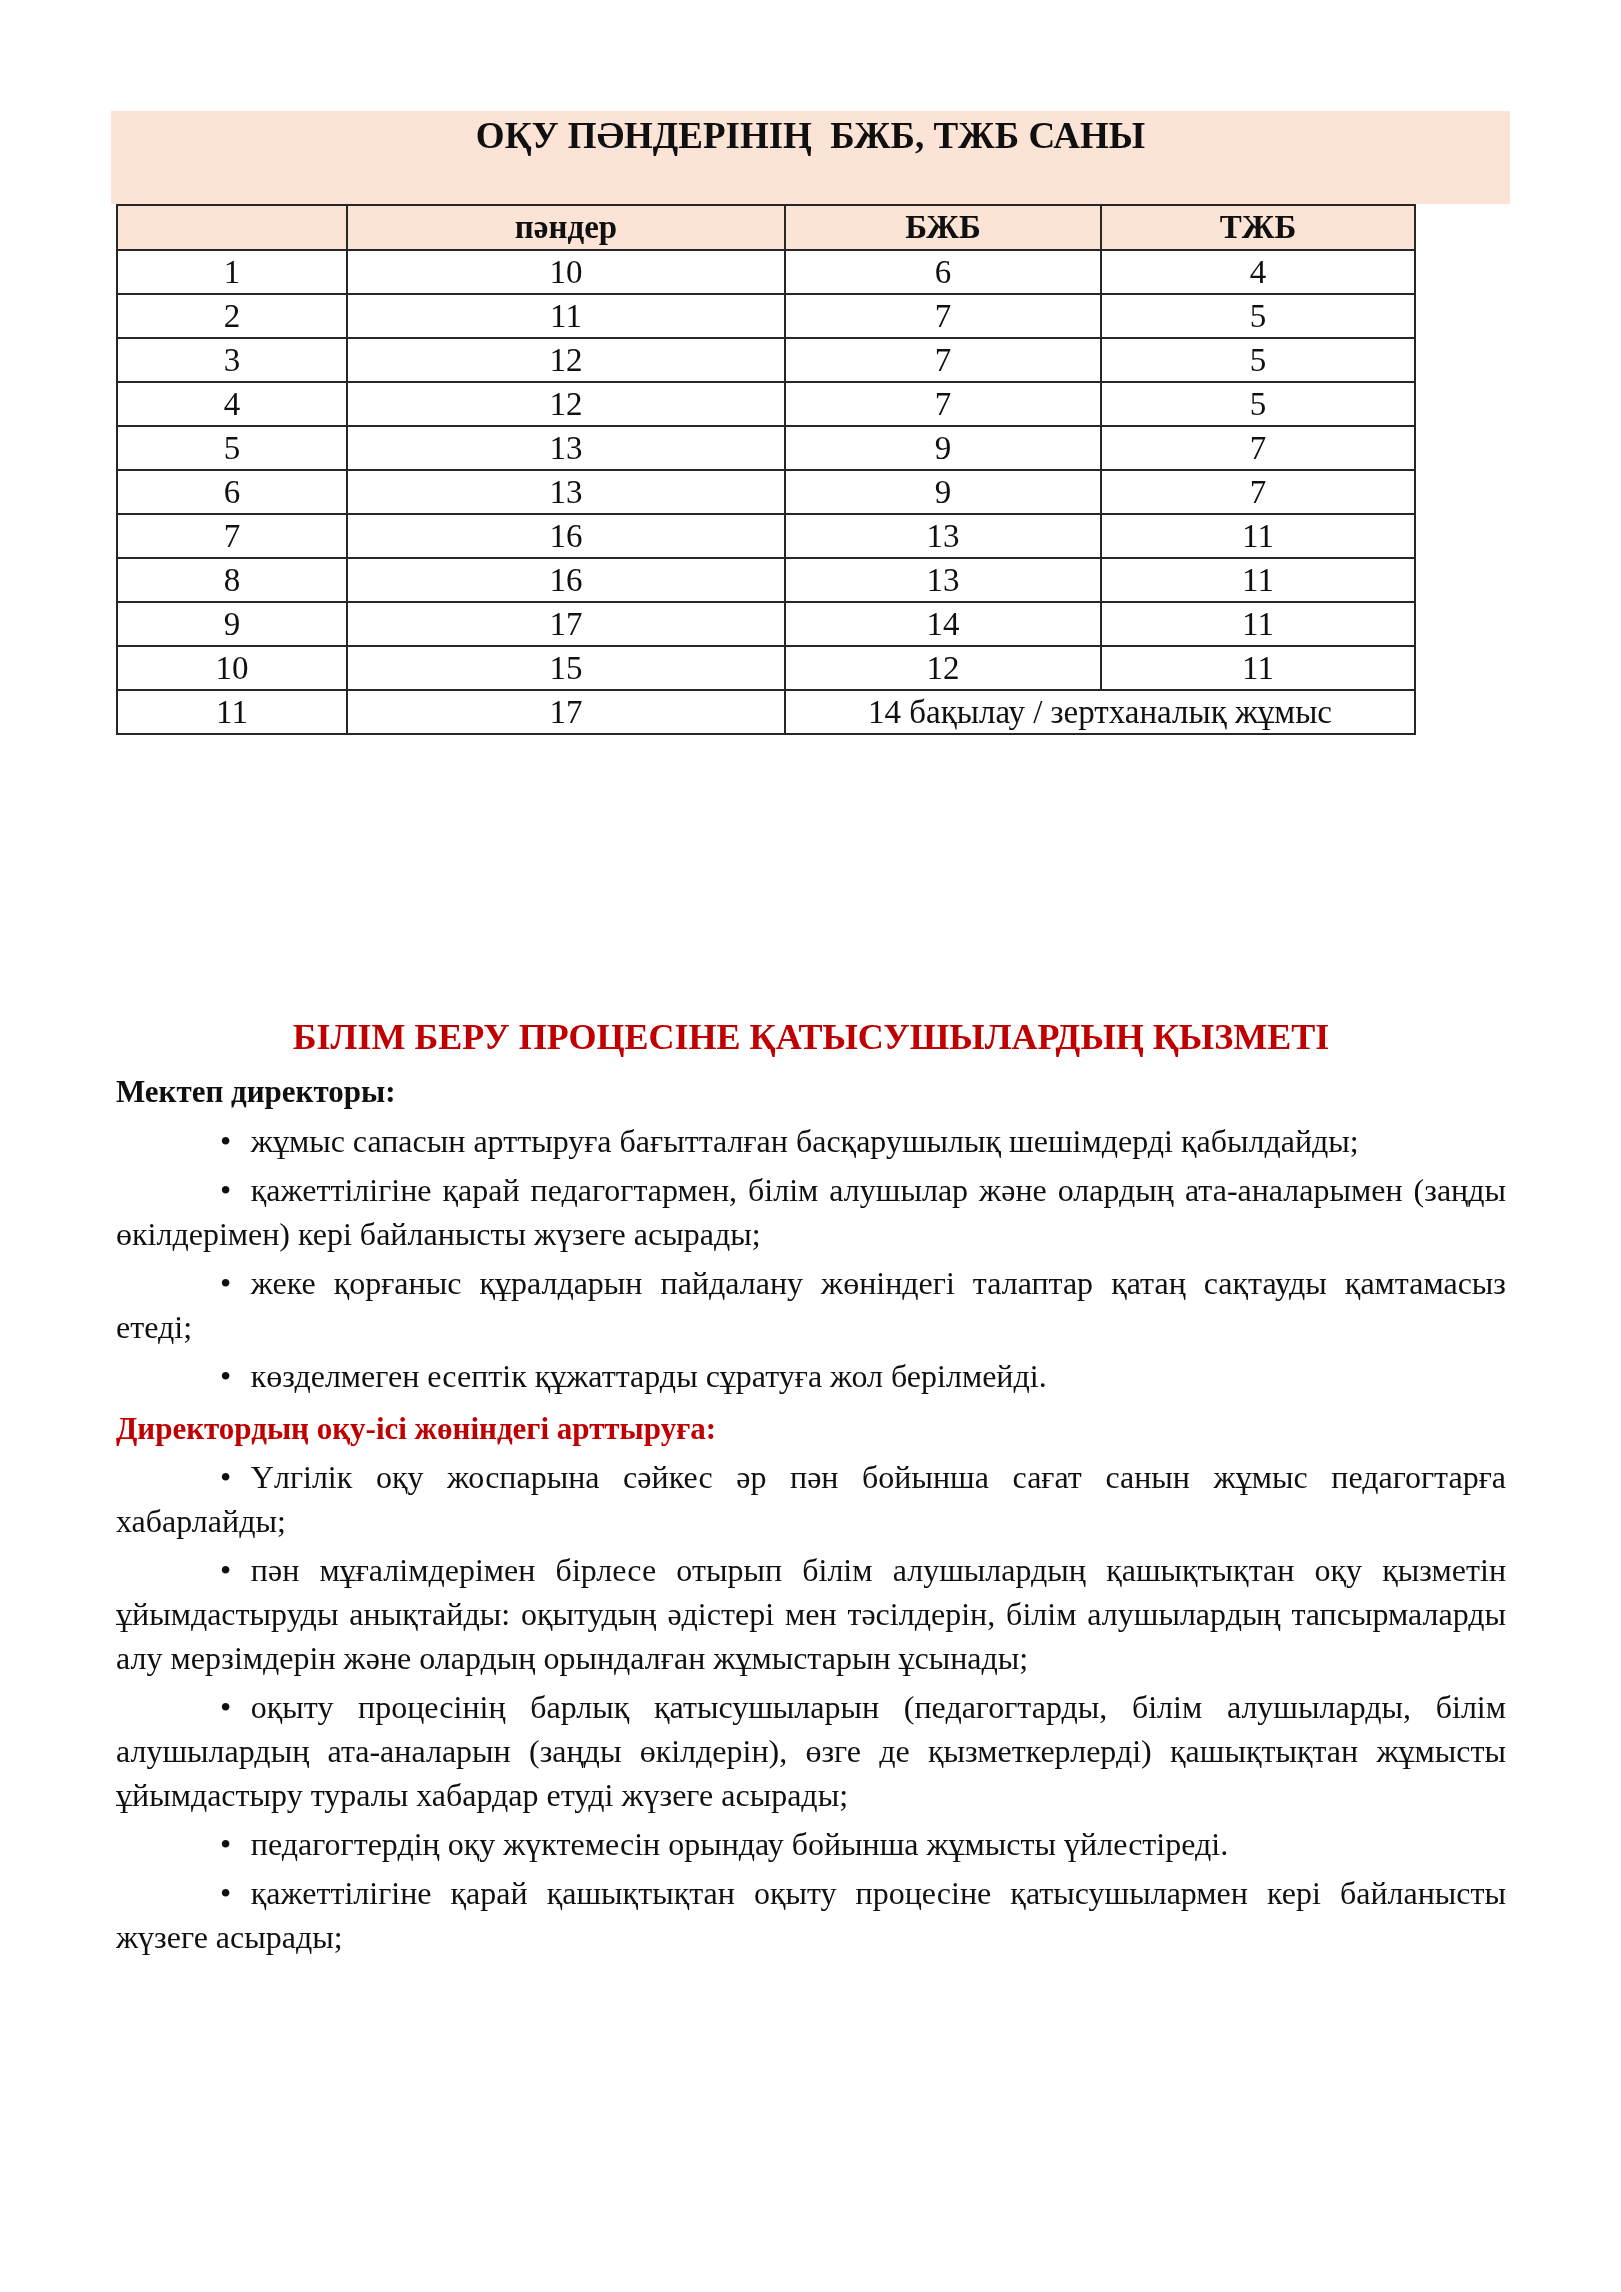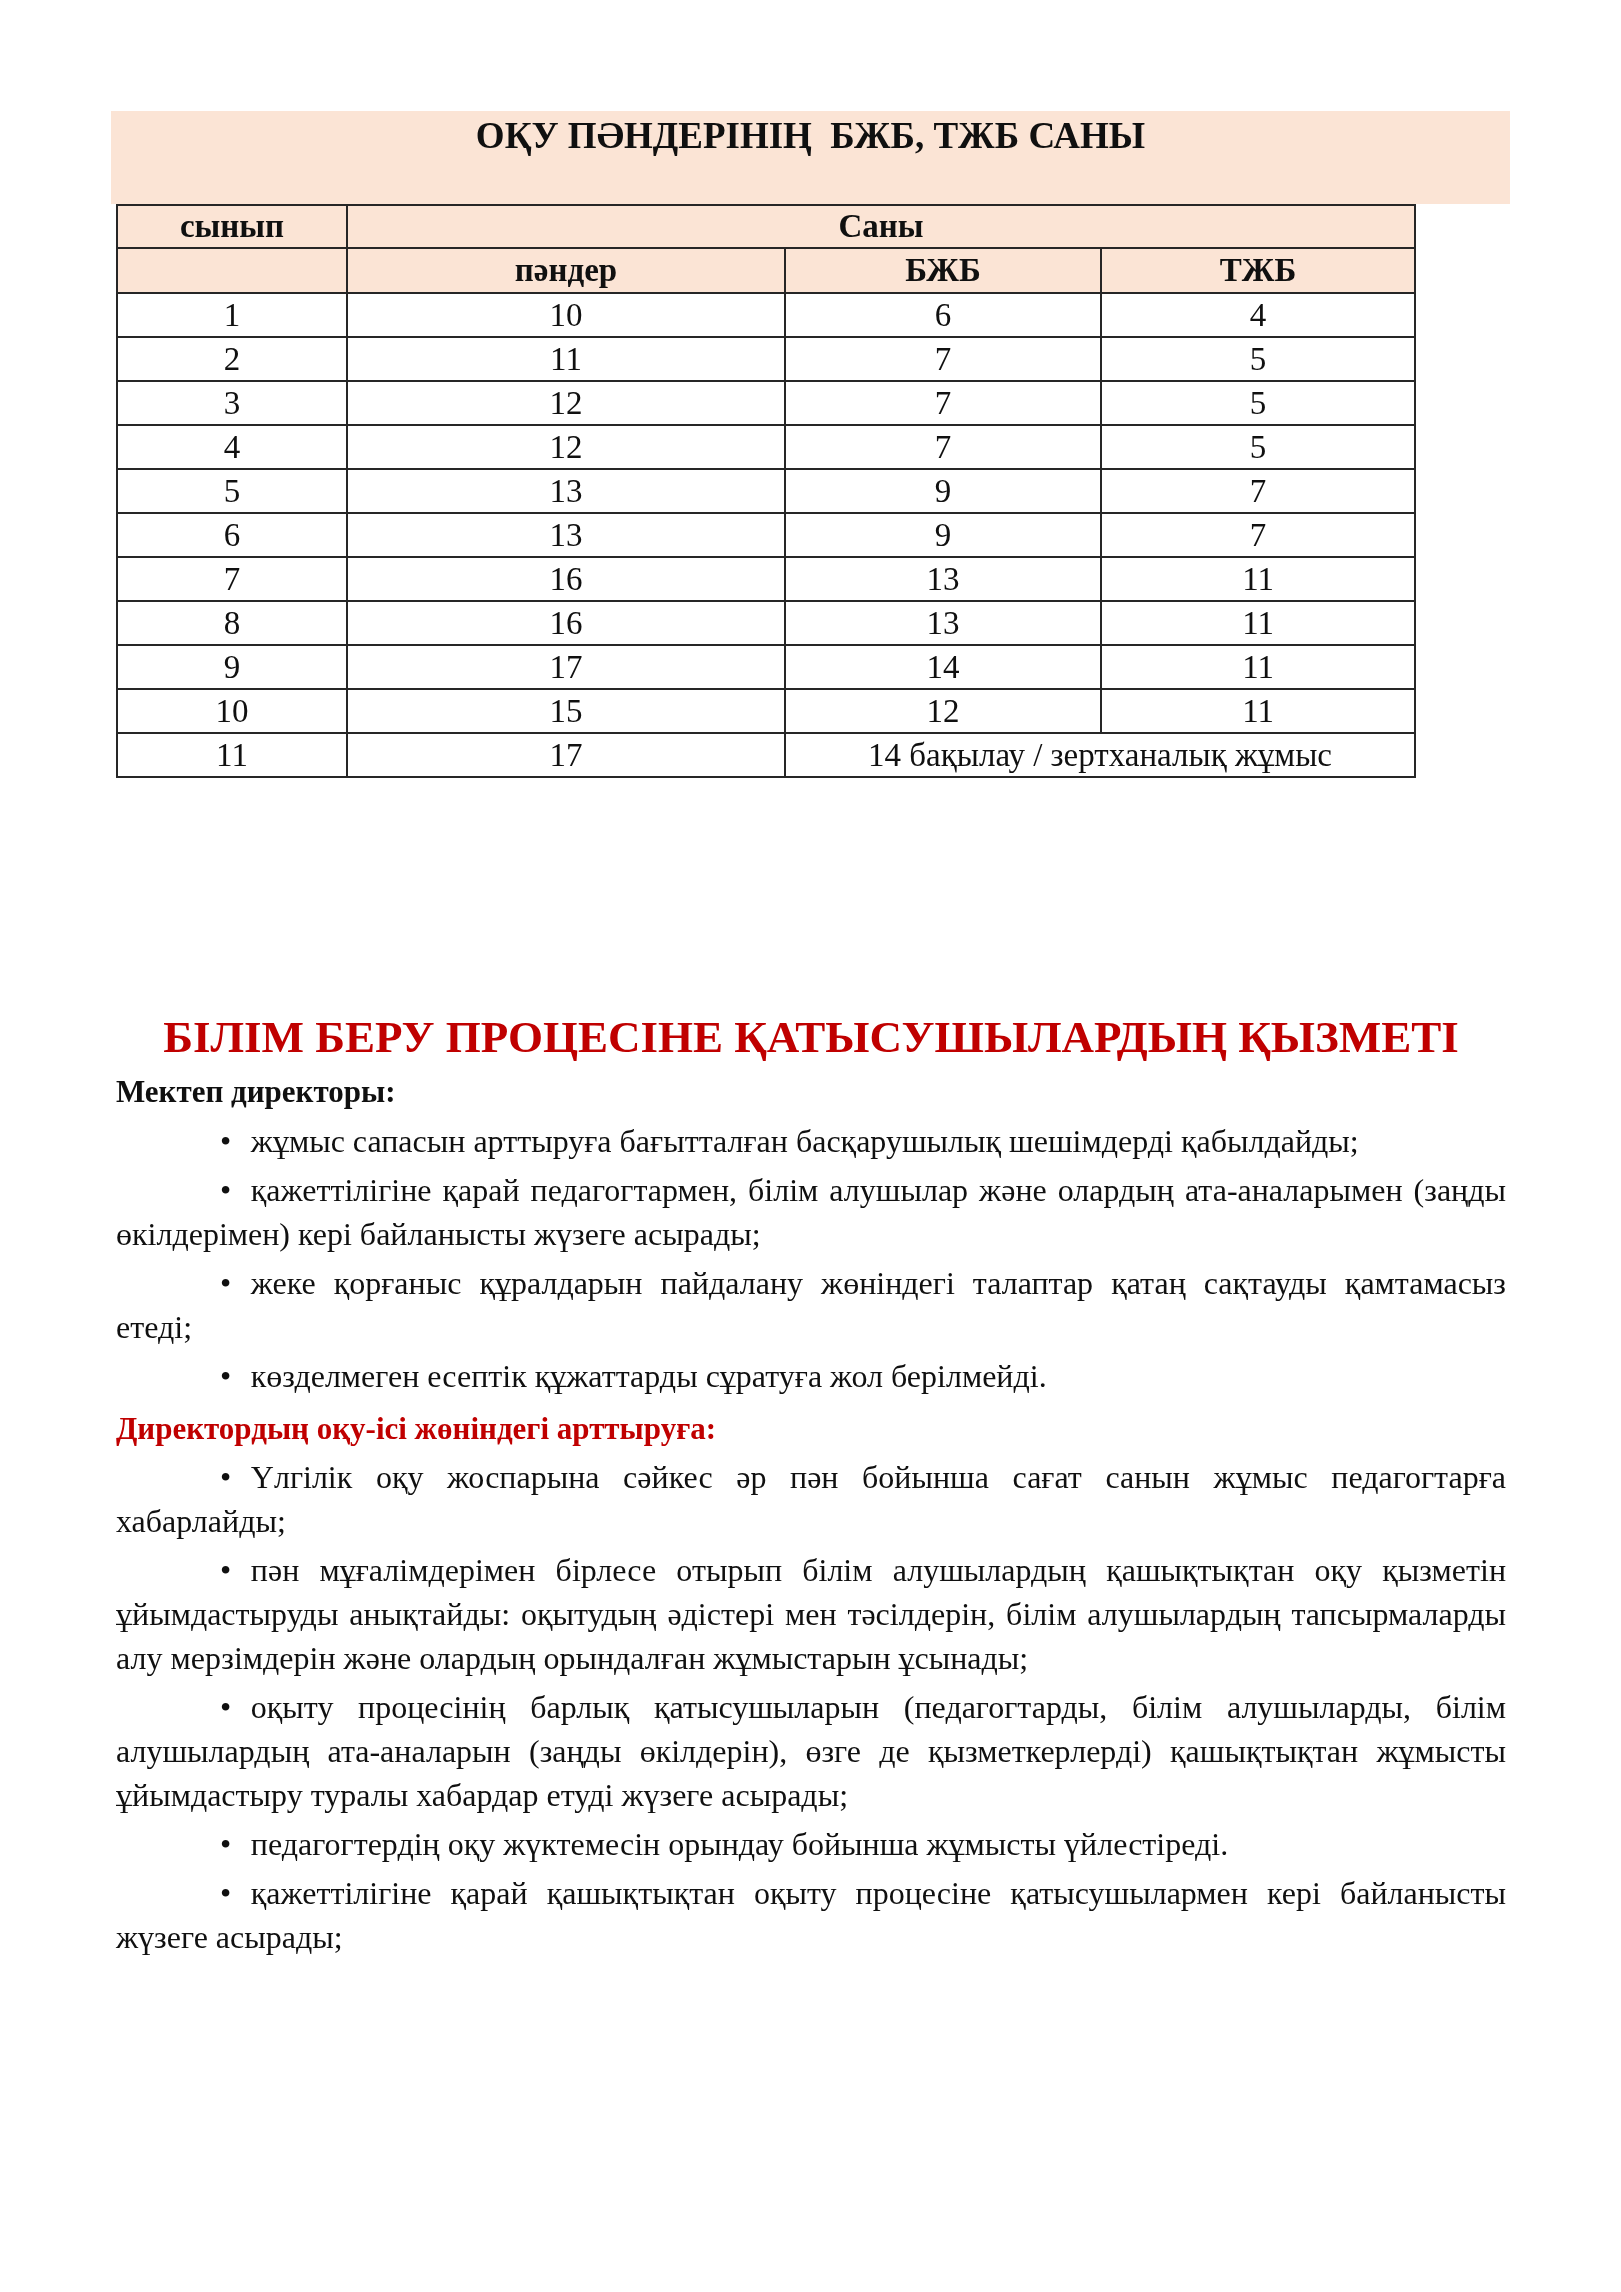--- a/index.html
+++ b/index.html
@@ -36,21 +36,21 @@
     background:#fbe4d5;font-weight:bold;height:41px;
   }
   table.subjects tr.hdr2 th{height:43px;}
   table.subjects td{height:42px;font-weight:normal;background:#ffffff;}
   
   .textblock{
     position:absolute;left:116px;top:1014px;width:1390px;
     font-size:32px;line-height:44px;
   }
   .section-heading{
-    text-align:center;font-weight:bold;font-size:45px;line-height:47px;
+    text-align:center;font-weight:bold;font-size:36px;line-height:47px;
     color:#c00000;margin:0 0 5.9px 0;
   }
   .role-heading{
     font-weight:bold;font-size:31px;line-height:45px;margin:8px 0 0 0;
   }
   .role-heading.red{color:#c00000;}
   p.bullet{
     margin:4.9px 0 0 0;
     text-align:justify;
     text-indent:104px;
@@ -70,24 +70,20 @@
 
   <div class="tbl-wrap">
     <table class="subjects">
       <colgroup>
         <col style="width:230px">
           <col style="width:438px">
           <col style="width:316px">
           <col style="width:314px">
       </colgroup>
       <tbody>
-          <tr>
-        <th>сынып</th>
-        <th colspan="3">Саны</th>
-      </tr>
       <tr class="hdr2">
         <th></th>
         <th>пәндер</th>
         <th>БЖБ</th>
         <th>ТЖБ</th>
       </tr>
       <tr>
         <td>1</td>
         <td>10</td>
         <td>6</td>

